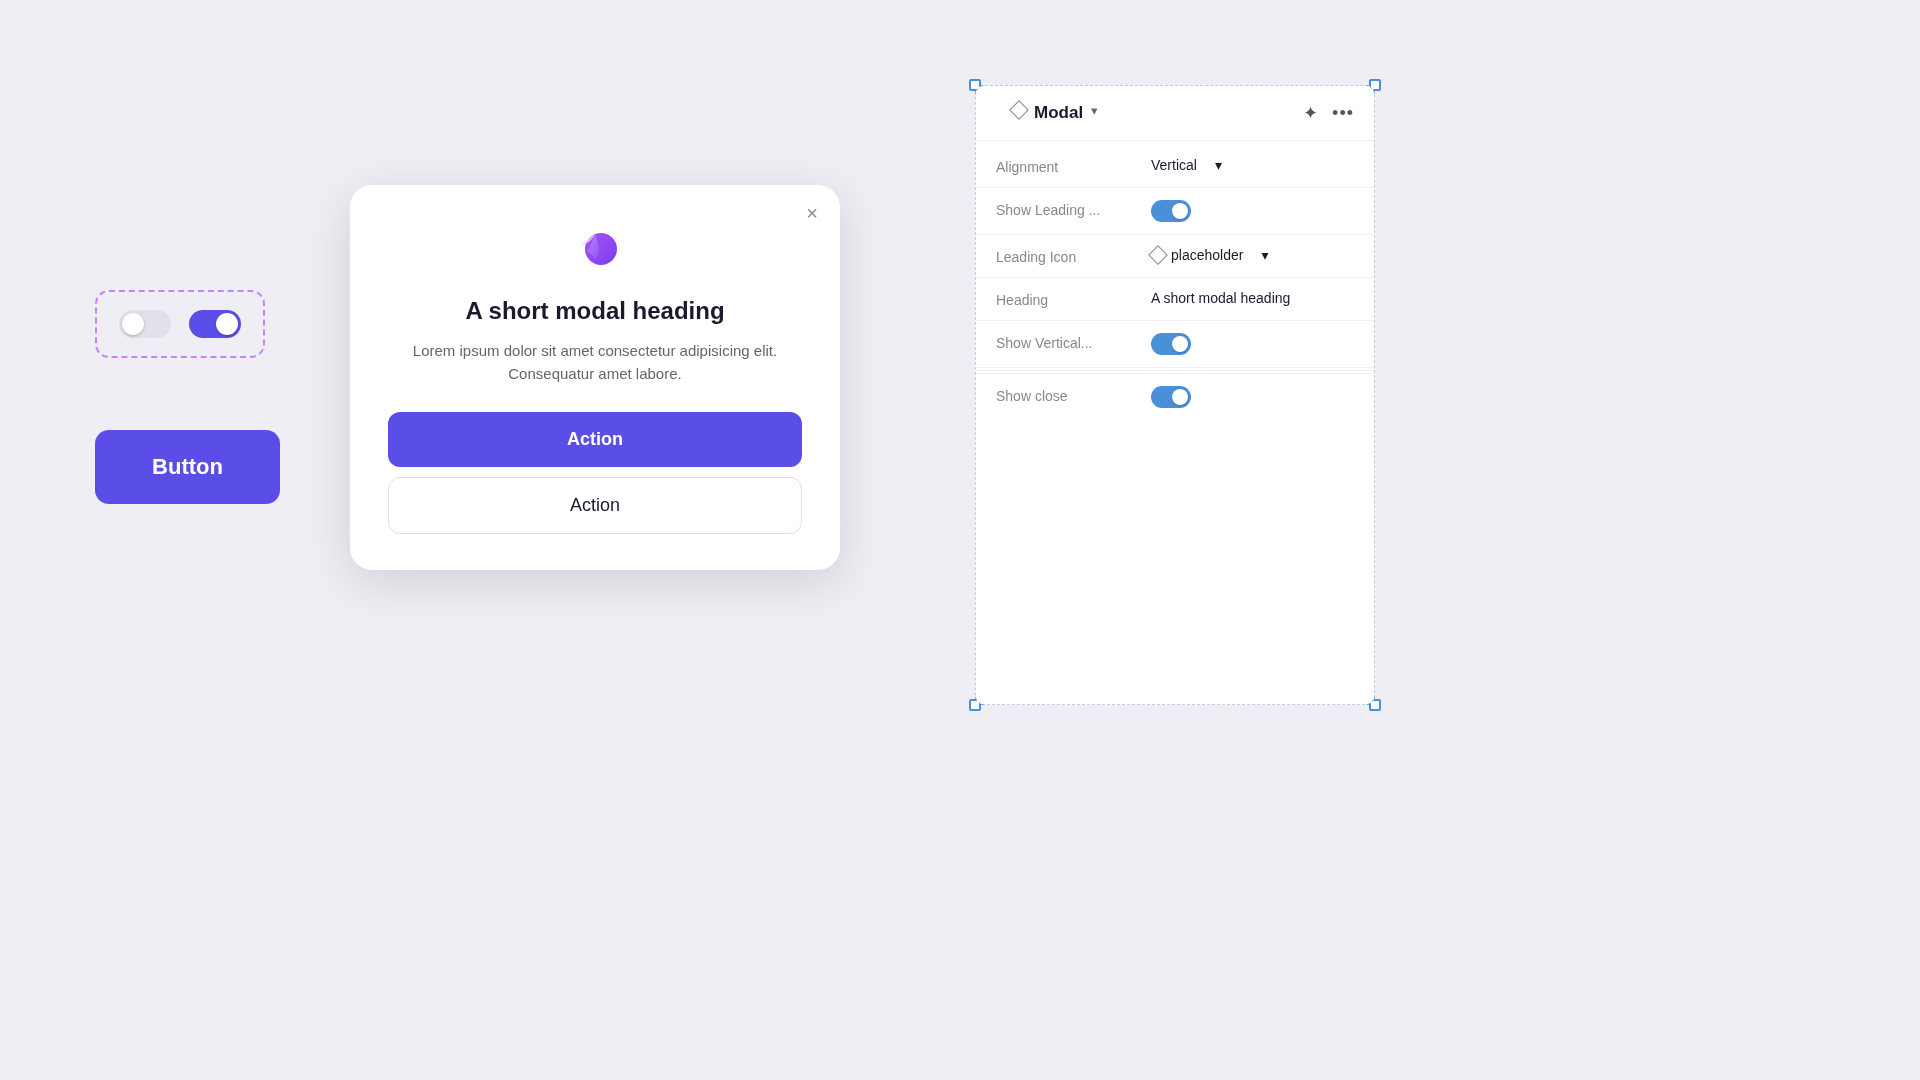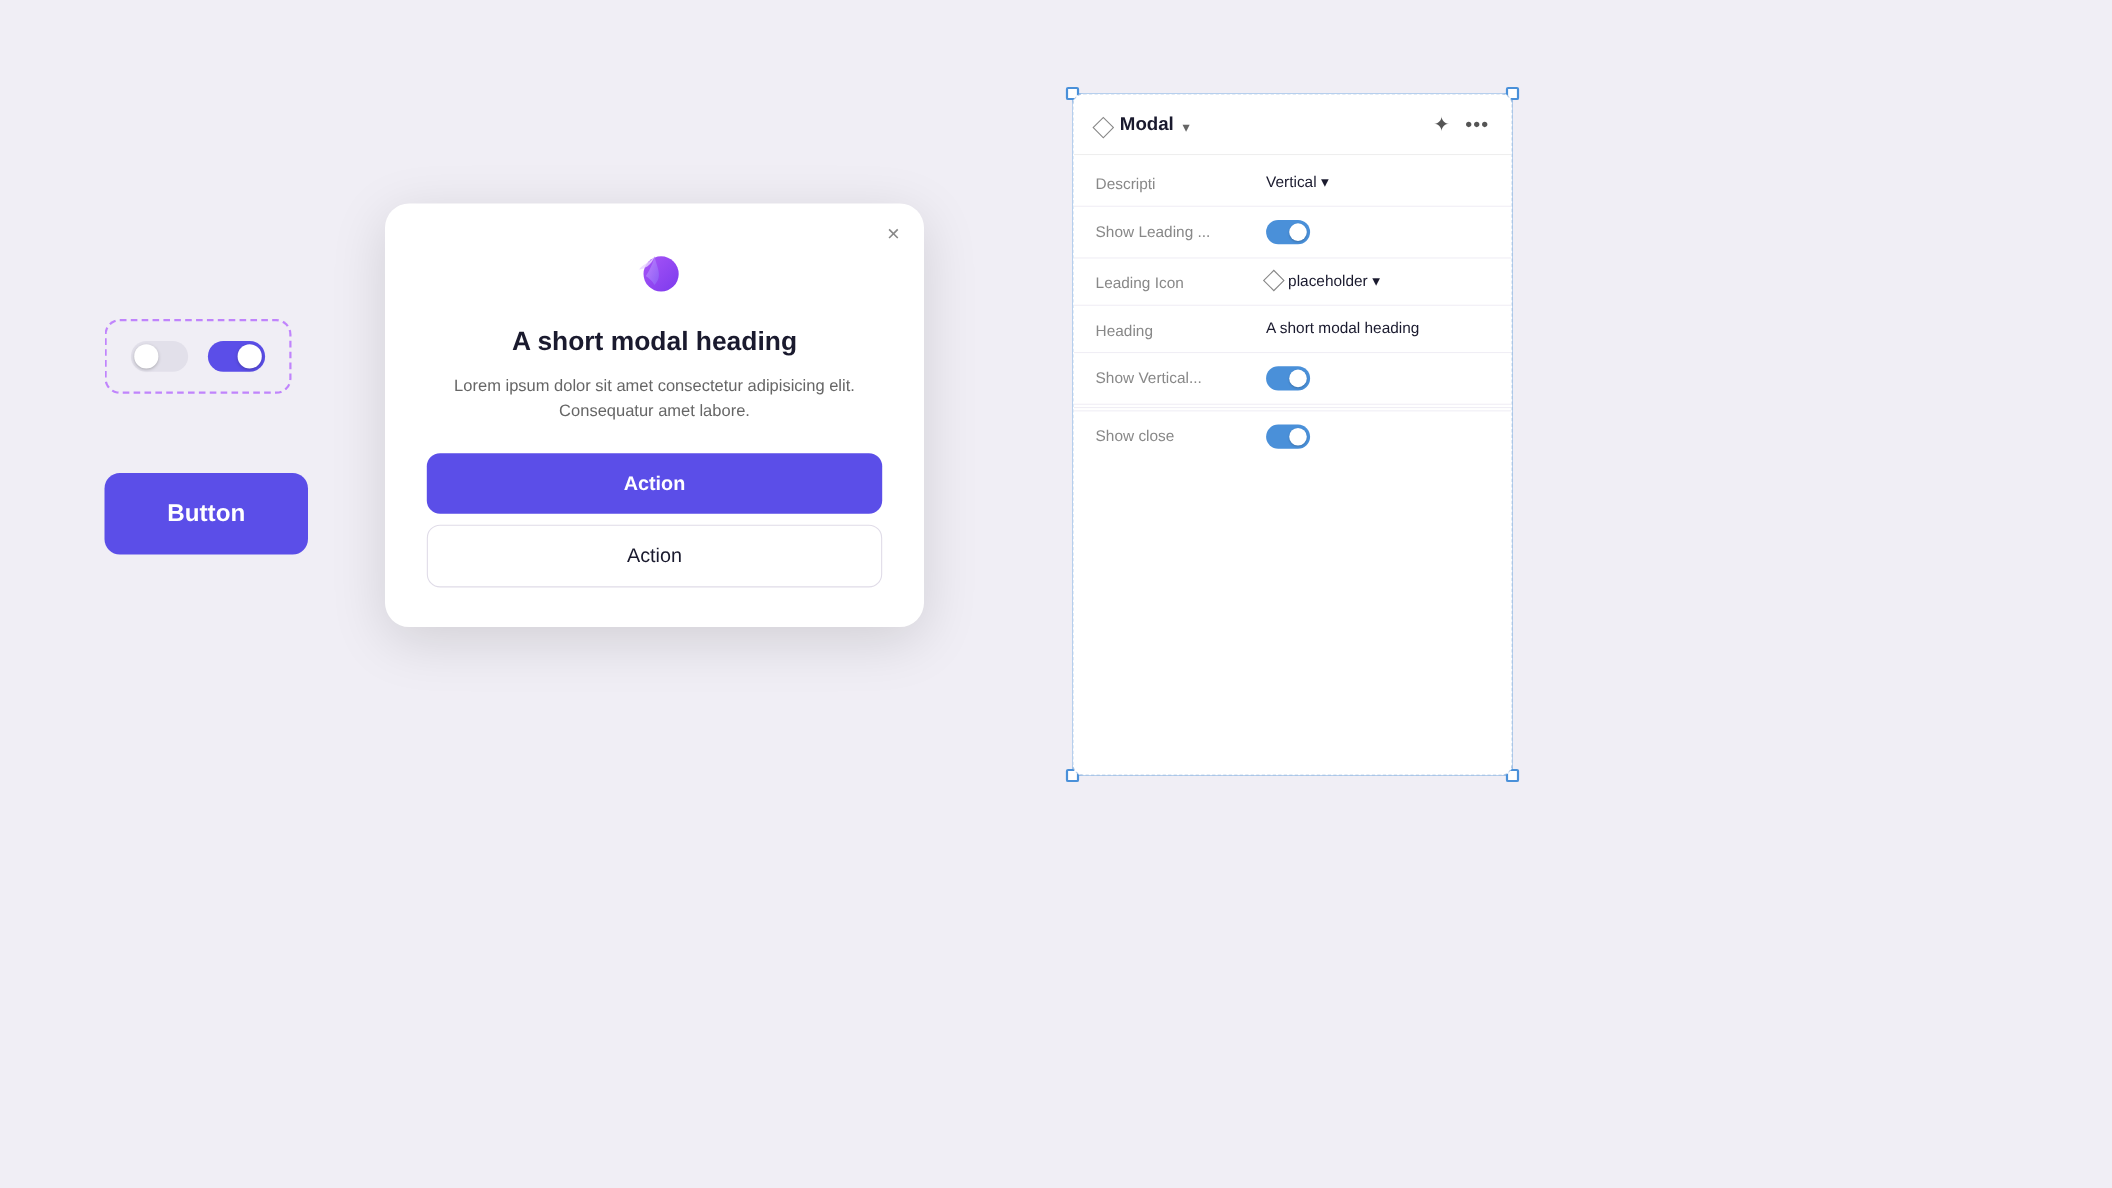--- a/index.html
+++ b/index.html
@@ -190,22 +190,23 @@
     .panel-header {
       display: flex;
       align-items: center;
       justify-content: space-between;
       padding: 16px 20px;
       border-bottom: 1px solid #eee;
     }
 
     .panel-header-left {
       display: flex;
-      align-items: flex-end;
+      align-items: flex-start;
       gap: 8px;
+      margin-left: 16px;
     }
 
     .panel-title {
       font-size: 17px;
       font-weight: 700;
       color: #1a1a2e;
     }
 
     .panel-header-icons {
       display: flex;
@@ -280,21 +281,21 @@
       position: absolute;
       top: 3px;
       right: 3px;
       box-shadow: 0 1px 2px rgba(0,0,0,0.2);
     }
 
     
     .dropdown-val {
       display: flex;
       align-items: center;
-      gap: 4px;
+      gap: 18px;
       font-size: 14px;
       color: #1a1a2e;
       cursor: pointer;
     }
 
     
     .diamond-icon {
       width: 14px;
       height: 14px;
       display: inline-block;
@@ -386,21 +387,21 @@
       </div>
       <div class="panel-header-icons">
         <button class="icon-btn crosshair-icon">✦</button>
         <button class="icon-btn more-icon">•••</button>
       </div>
     </div>
 
     <div class="panel-body">
 
       <div class="prop-row">
-        <span class="prop-label">Descripti</span>
+        <span class="prop-label">Alignment</span>
         <div class="prop-value">
           <span class="dropdown-val">
             <span>Vertical</span>
             <span>▾</span>
           </span>
         </div>
       </div>
       <div class="divider"></div>
 
       <div class="prop-row">

